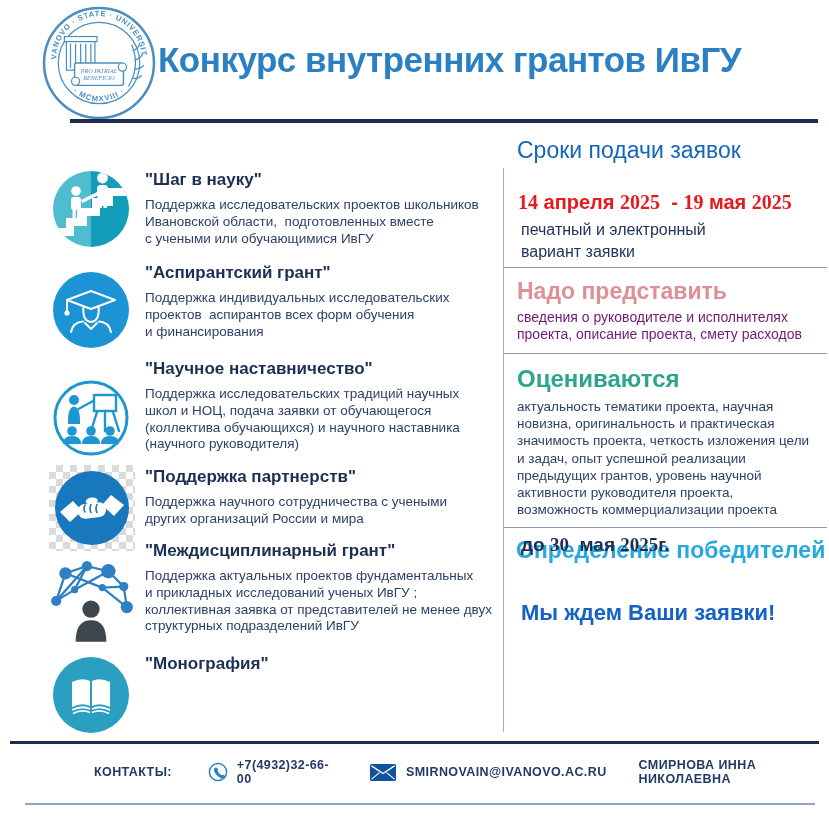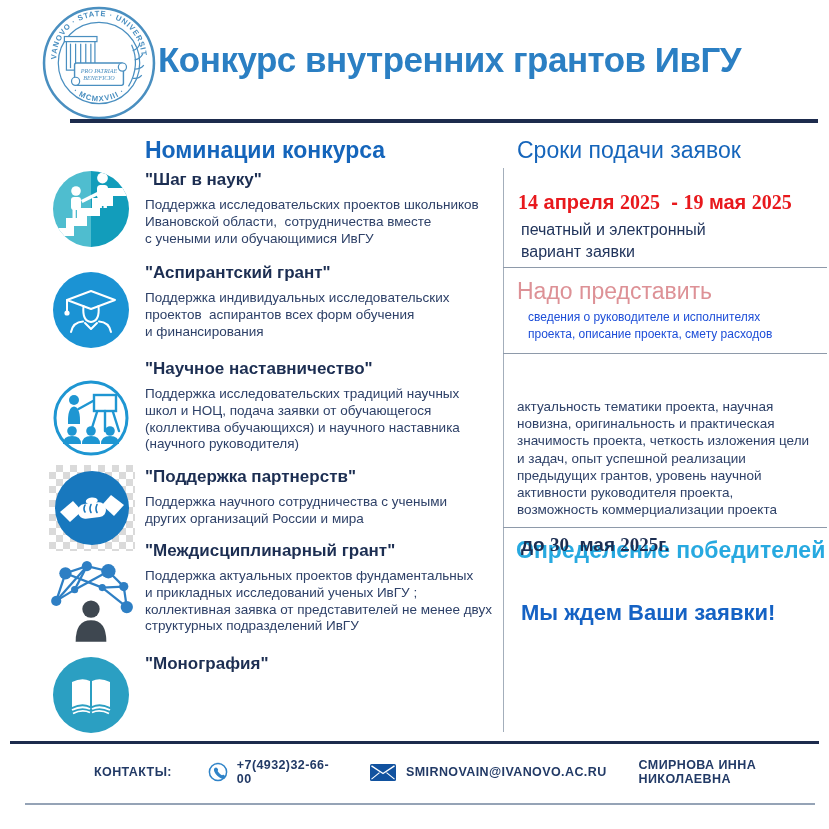--- a/index.html
+++ b/index.html
@@ -26,22 +26,22 @@
   .nom-title{font-size:17px;font-weight:700;color:#1c2e52;margin-bottom:7px;}
   .nom-desc{font-size:13.5px;line-height:16.8px;color:#2e4168;white-space:pre-wrap;}
 
   
   .vline{position:absolute;left:503px;top:168px;width:1px;height:564px;background:#a3aebb;}
   .hline{position:absolute;left:503px;width:324px;height:1px;background:#8e9aaa;}
   .hl1{top:267px}.hl2{top:353px}.hl3{top:527px}
   .r-heading{position:absolute;left:517px;top:137px;font-size:23px;font-weight:400;color:#1565bb;}
   .dates{position:absolute;left:518px;top:191px;font-size:20px;font-weight:700;color:#e8191d;white-space:pre;}
   .dates-note{position:absolute;left:521px;top:219px;font-size:16px;line-height:22px;color:#22355c;white-space:pre-wrap;}
-  .req-heading{position:absolute;left:517px;top:278px;font-size:23px;font-weight:400;color:#dd9196;}
-  .req-text{position:absolute;left:528px;top:309px;font-size:12px;line-height:17px;color:#1d4ed8;white-space:pre-wrap;}
+  .req-heading{position:absolute;left:517px;top:278px;font-size:23px;font-weight:700;color:#dd9196;}
+  .req-text{position:absolute;left:517px;top:309px;font-size:14px;line-height:17px;color:#701a75;white-space:pre-wrap;}
   .crit-heading{position:absolute;left:517px;top:365px;font-size:24px;font-weight:700;color:#2da48e;}
   .crit-text{position:absolute;left:517px;top:398px;font-size:13.5px;line-height:17.2px;color:#2e4168;white-space:pre-wrap;}
   .win-heading{position:absolute;left:516px;top:537px;font-size:23px;font-weight:700;color:#27a9e0;}
   .win-date{position:absolute;left:521px;top:534px;font-size:19px;font-weight:700;color:#1c2e52;white-space:pre;}
   .cta{position:absolute;left:521px;top:600px;font-size:22px;font-weight:700;color:#1562c4;}
 
   
   .fline-dark{position:absolute;left:10px;top:741px;width:809px;height:3px;background:#1d2b4d;}
   .fline-light{position:absolute;left:25px;top:803px;width:790px;height:2px;background:#95a3b6;}
   .footer-row{position:absolute;left:94px;top:760px;height:24px;display:flex;align-items:center;
@@ -94,21 +94,20 @@
         <circle cx="79" cy="60" r="4" fill="#ffffff" stroke="#4a8fc0" stroke-width="1.2"></circle>
         <text x="56" y="66" text-anchor="middle" font-size="6" font-style="italic" font-family="Liberation Serif, serif" fill="#4a8fc0">PRO PATRIAE</text>
         <text x="56" y="73" text-anchor="middle" font-size="6" font-style="italic" font-family="Liberation Serif, serif" fill="#4a8fc0">BENEFICIO</text>
       </g>
     </svg>
   </div>
 
   <div class="main-title">Конкурс внутренних грантов ИвГУ</div>
   <div class="header-line"></div>
 
-  <div class="nom-heading">Номинации конкурса</div>
 
   <div class="nom-icon i1">
     <svg width="78" height="78" viewBox="0 0 78 78">
       <defs>
           <clipPath id="c1">
             <circle cx="39" cy="39" r="38"></circle>
           </clipPath>
         </defs>
       <g clip-path="url(#c1)">
         <rect x="0" y="0" width="39" height="78" fill="#4fbdcf"></rect>
@@ -124,21 +123,21 @@
           <rect x="46.5" y="18" width="3.4" height="10" transform="translate(0,10)"></rect>
           <rect x="51.5" y="18" width="3.4" height="10" transform="translate(0,10)"></rect>
           <path d="M29 30 L45 22 L46.5 25 L30.5 33 Z"></path>
         </g>
       </g>
     </svg>
   </div>
   <div class="nom-text t1">
     <div class="nom-title">"Шаг в науку"</div>
     <div class="nom-desc">Поддержка исследовательских проектов школьников
-Ивановской области,  сотрудничества вместе
+Ивановской области,  подготовленных вместе
 с учеными или обучающимися ИвГУ</div>
   </div>
 
   <div class="nom-icon i2">
     <svg width="78" height="78" viewBox="0 0 78 78">
       <circle cx="39" cy="39" r="38" fill="#1b93d4"></circle>
       <g stroke="#ffffff" stroke-width="2" fill="none" stroke-linejoin="round" stroke-linecap="round">
         <path d="M39 20 L63 29 L39 38 L15 29 Z"></path>
         <path d="M15 29 V40"></path>
         <circle cx="15" cy="42" r="1.6" fill="#ffffff"></circle>
@@ -271,20 +270,21 @@
 
   <div class="r-heading">Сроки подачи заявок</div>
   <div class="dates"><span class="serif-num">14</span><span> апреля </span><span class="serif-num">2025</span><span>  - </span><span class="serif-num">19</span><span> мая </span><span class="serif-num">2025</span></div>
   <div class="dates-note">печатный и электронный
 вариант заявки</div>
 
   <div class="req-heading">Надо представить</div>
   <div class="req-text">сведения о руководителе и исполнителях
 проекта, описание проекта, смету расходов</div>
 
+  <div class="crit-heading">Оцениваются</div>
   <div class="crit-text">актуальность тематики проекта, научная
 новизна, оригинальность и практическая
 значимость проекта, четкость изложения цели
 и задач, опыт успешной реализации
 предыдущих грантов, уровень научной
 активности руководителя проекта,
 возможность коммерциализации проекта</div>
 
   <div class="win-heading">Определение победителей</div>
   <div class="win-date"><span>до </span><span class="serif-num">30</span><span>  мая </span><span class="serif-num">2025</span><span>г.</span></div>

